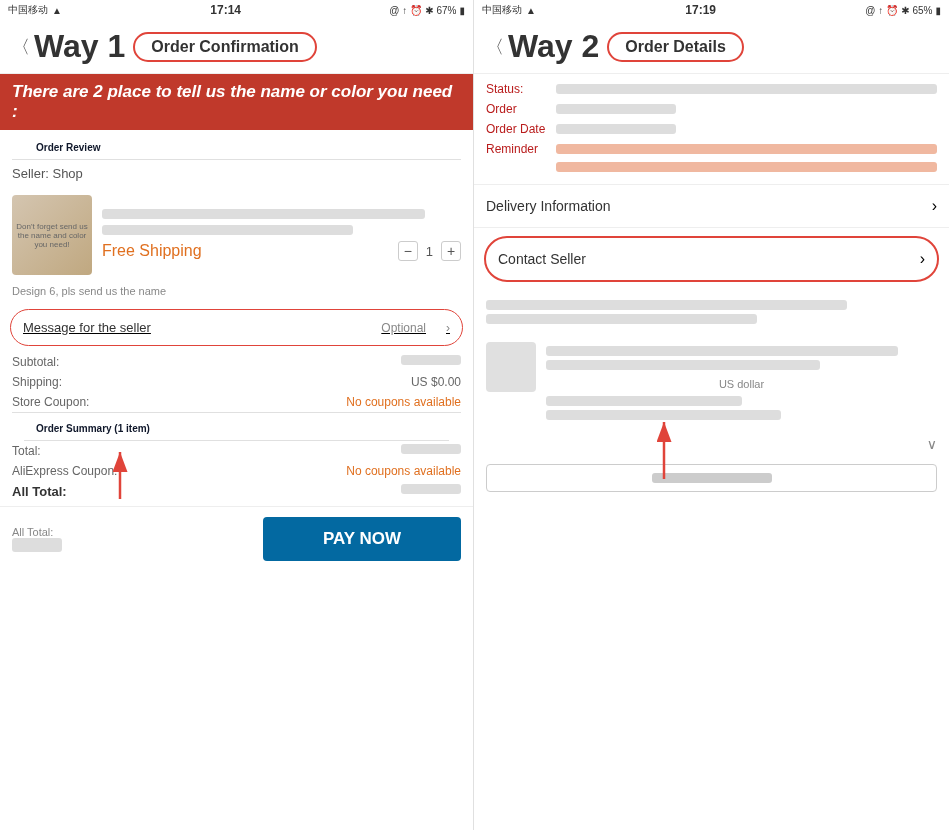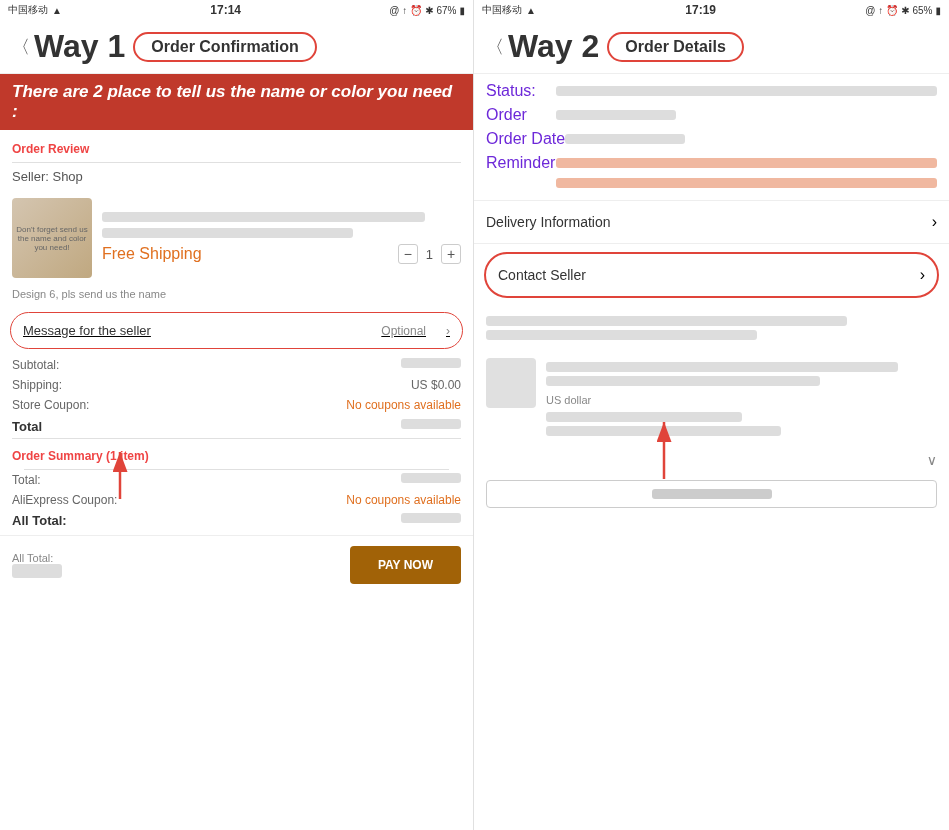--- a/index.html
+++ b/index.html
@@ -96,24 +96,25 @@
     }
     .red-banner-text {
       color: #fff;
       font-size: 17px;
       font-weight: 700;
       font-style: italic;
     }
 
     
     .section-title {
-      font-size: 12px;
+      font-size: 10px;
       font-weight: 600;
-      color: #ef4444;
+      color: #0f172a;
       padding: 12px 12px 6px;
+      margin-left: 24px;
     }
 
     .divider {
       height: 1px;
       background: #e0e0e0;
       margin: 0 12px;
     }
 
     .seller-row {
       padding: 6px 12px;
@@ -312,48 +313,48 @@
     }
 
     .pay-total-value {
       height: 14px;
       background: #ddd;
       border-radius: 3px;
       width: 50px;
     }
 
     .pay-now-btn {
-      background: #a16207;
+      background: #0369a1;
       color: #fff;
-      font-size: 12px;
+      font-size: 17px;
       font-weight: 700;
       border: none;
       border-radius: 4px;
-      padding: 12px 28px;
+      padding: 12px 60px;
       cursor: pointer;
     }
 
     
     .right-status-info {
       padding: 8px 12px;
       border-bottom: 1px solid #eee;
     }
 
     .info-row {
       display: flex;
       align-items: center;
       margin-bottom: 6px;
       font-size: 12px;
       color: #777;
     }
 
     .info-label {
       min-width: 70px;
-      color: #6d28d9;
-      font-size: 16px;
+      color: #b91c1c;
+      font-size: 12px;
     }
 
     .blur-bar {
       height: 10px;
       background: #ddd;
       border-radius: 3px;
       flex: 1;
     }
 
     .blur-bar-short {
@@ -416,20 +417,21 @@
       background: #e0e0e0;
       border-radius: 4px;
       flex-shrink: 0;
     }
 
     .right-product-row {
       display: flex;
       gap: 10px;
       padding: 8px 12px;
       align-items: flex-start;
+      text-align: center;
     }
 
     .right-product-details {
       flex: 1;
     }
 
     .us-dollar-text {
       font-size: 11px;
       color: #888;
     }
@@ -545,24 +547,20 @@
         <span class="cost-value-blur"></span>
       </div>
       <div class="cost-row">
         <span>Shipping:</span>
         <span>US $0.00</span>
       </div>
       <div class="cost-row">
         <span>Store Coupon:</span>
         <span class="no-coupon">No coupons available</span>
       </div>
-      <div class="total-row">
-        <span>Total</span>
-        <span class="blur-value"></span>
-      </div>
       <div class="divider"></div>
 
       <div class="order-summary-section">
         <div class="section-title" style="padding:0 0 6px;">Order Summary (1 item)</div>
         <div class="divider"></div>
         <div class="summary-row">
           <span>Total:</span>
           <span class="blur-value"></span>
         </div>
         <div class="summary-row">

